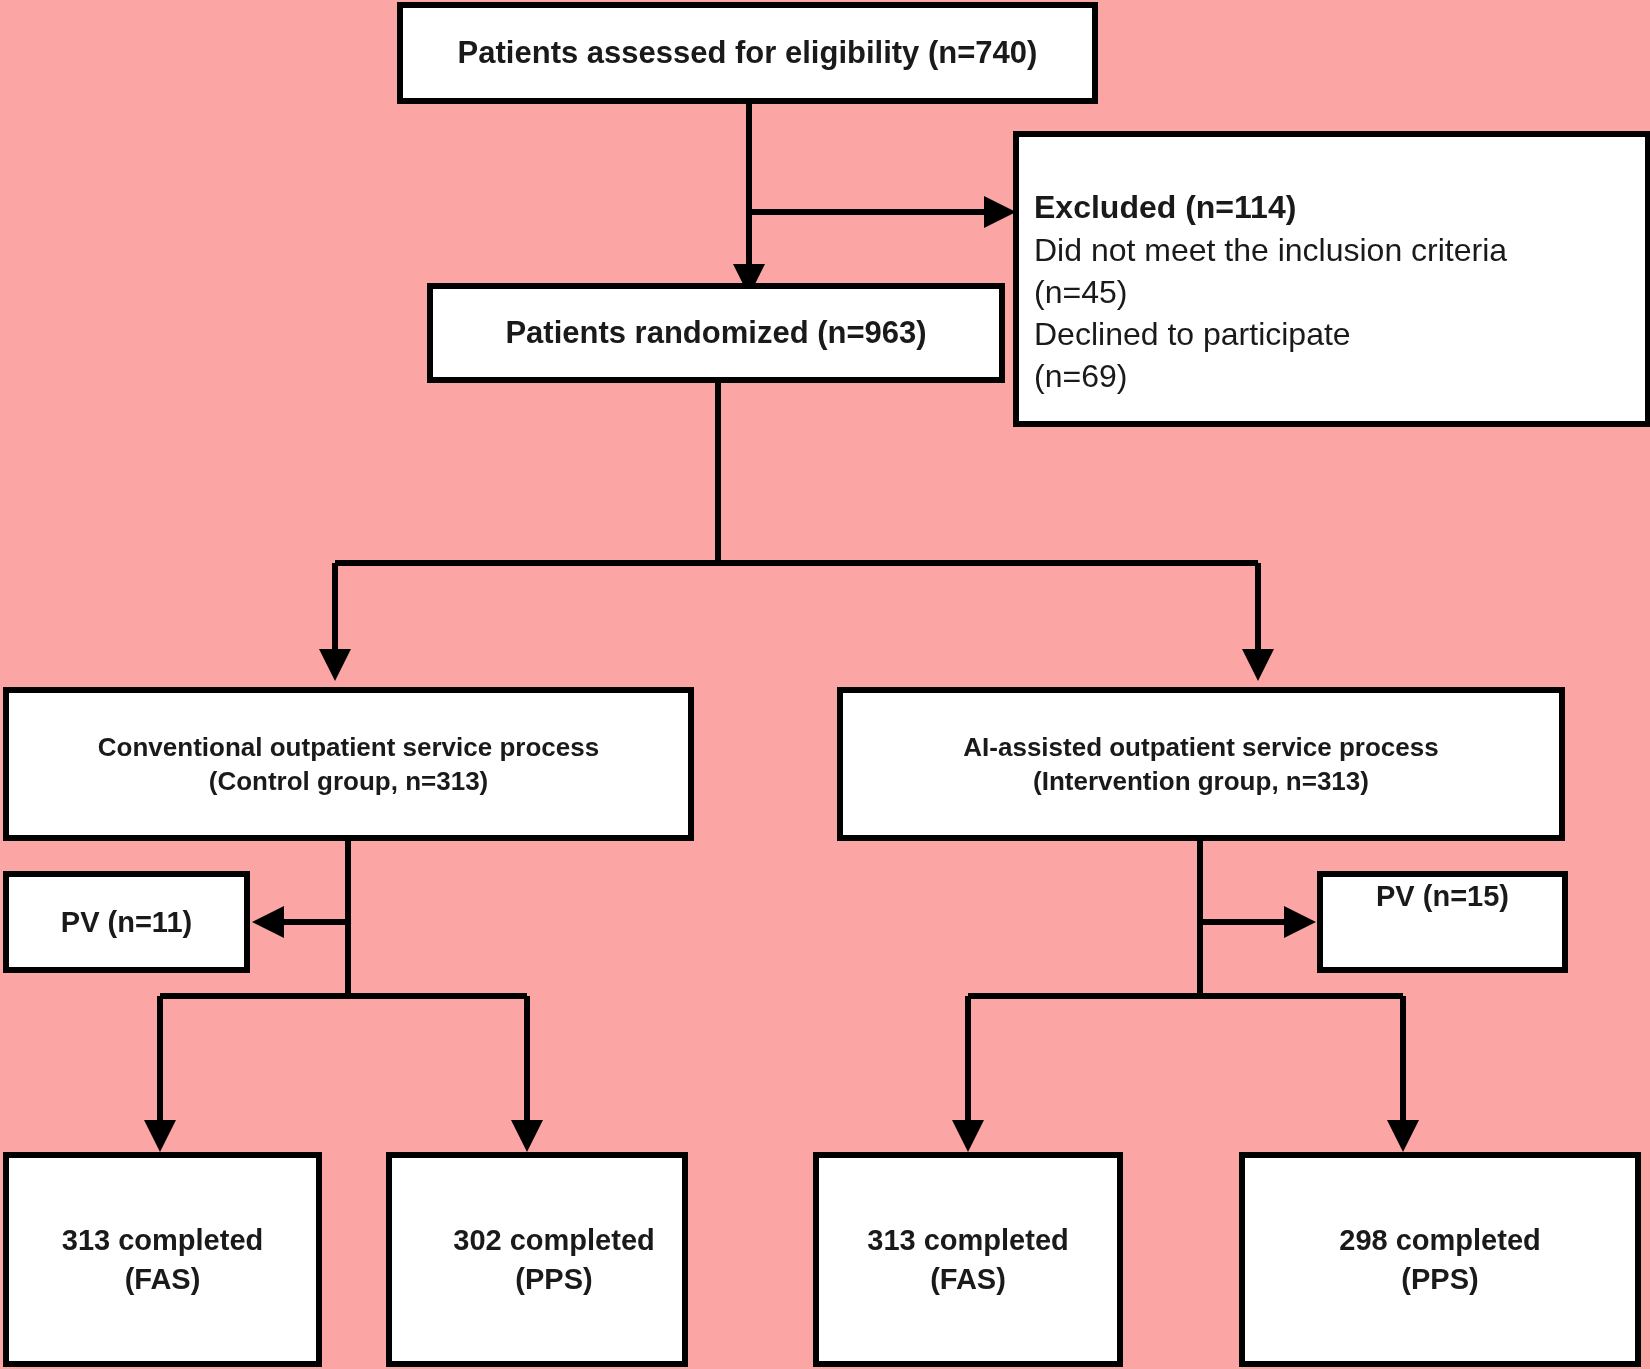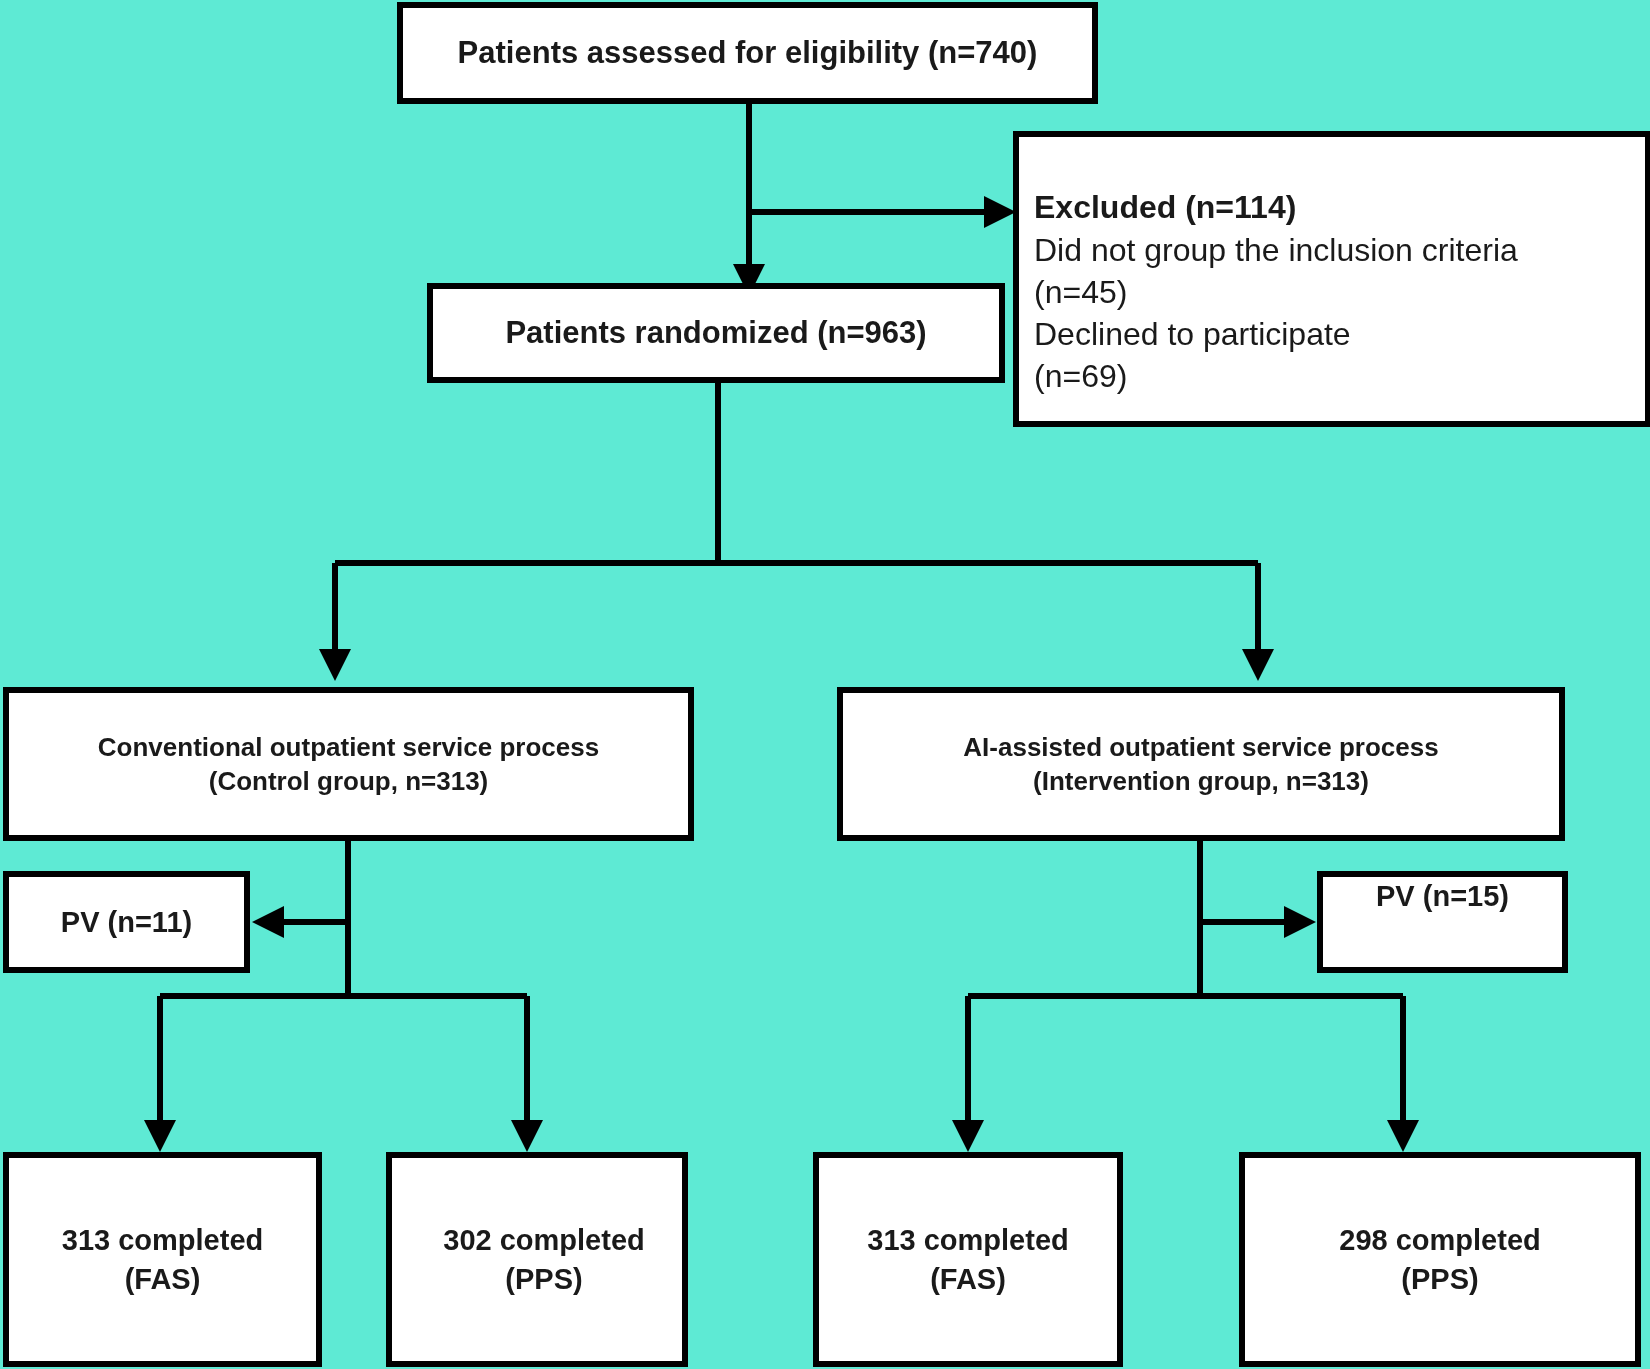--- a/index.html
+++ b/index.html
@@ -8,21 +8,21 @@
     padding: 0;
     background: #ffffff;
   }
   body {
     font-family: "Liberation Sans", sans-serif;
   }
   #diagram-root {
     position: relative;
     width: 1650px;
     height: 1369px;
-    background: #5eead4;
+    background: #fca5a5;
     overflow: hidden;
   }
   svg.flow-canvas {
     position: absolute;
     left: 0;
     top: 0;
     width: 1650px;
     height: 1369px;
   }
   .node-box {
@@ -137,21 +137,21 @@
     <rect class="node-box" x="816" y="1155" width="304" height="209"></rect>
     <rect class="node-box" x="1242" y="1155" width="396" height="209"></rect>
   </svg>
 
   <div class="node-text fs-main" style="left:400px; top:5px; width:695px; height:96px;">
     <span class="line t-bold">Patients assessed for eligibility (n=740)</span>
   </div>
 
   <div class="node-text left-align fs-excl" style="left:1034px; top:148px; width:606px; height:262px; padding-top:26px;">
     <span class="line t-bold">Excluded (n=114)</span>
-    <span class="line t-normal">Did not group the inclusion criteria</span>
+    <span class="line t-normal">Did not meet the inclusion criteria</span>
     <span class="line t-normal">(n=45)</span>
     <span class="line t-normal">Declined to participate</span>
     <span class="line t-normal">(n=69)</span>
   </div>
 
   <div class="node-text fs-main" style="left:430px; top:286px; width:572px; height:94px;">
     <span class="line t-bold">Patients randomized (n=963)</span>
   </div>
 
   <div class="node-text fs-group" style="left:6px; top:690px; width:685px; height:148px;">
@@ -170,21 +170,21 @@
 
   <div class="node-text fs-small" style="left:1320px; top:848px; width:245px; height:96px;">
     <span class="line t-bold">PV (n=15)</span>
   </div>
 
   <div class="node-text fs-small" style="left:6px; top:1155px; width:313px; height:209px;">
     <span class="line t-bold">313 completed</span>
     <span class="line t-bold">(FAS)</span>
   </div>
 
-  <div class="node-text fs-small" style="left:396px; top:1155px; width:296px; height:209px;">
+  <div class="node-text fs-small" style="left:406px; top:1155px; width:296px; height:209px;">
     <span class="line t-bold">302 completed</span>
     <span class="line t-bold">(PPS)</span>
   </div>
 
   <div class="node-text fs-small" style="left:816px; top:1155px; width:304px; height:209px;">
     <span class="line t-bold">313 completed</span>
     <span class="line t-bold">(FAS)</span>
   </div>
 
   <div class="node-text fs-small" style="left:1242px; top:1155px; width:396px; height:209px;">

